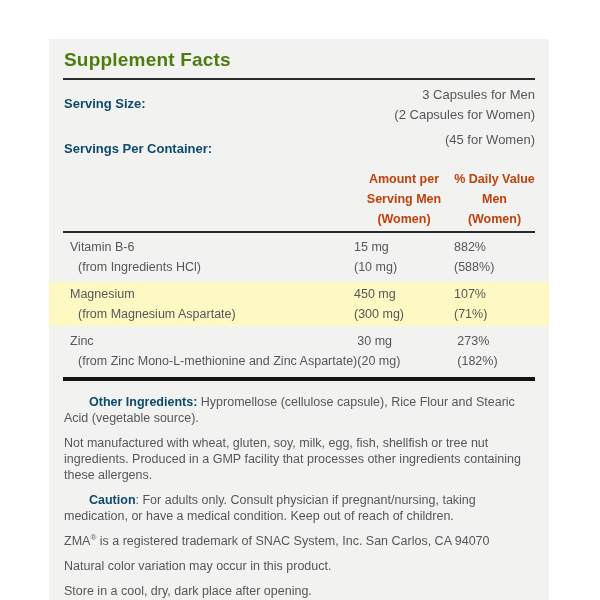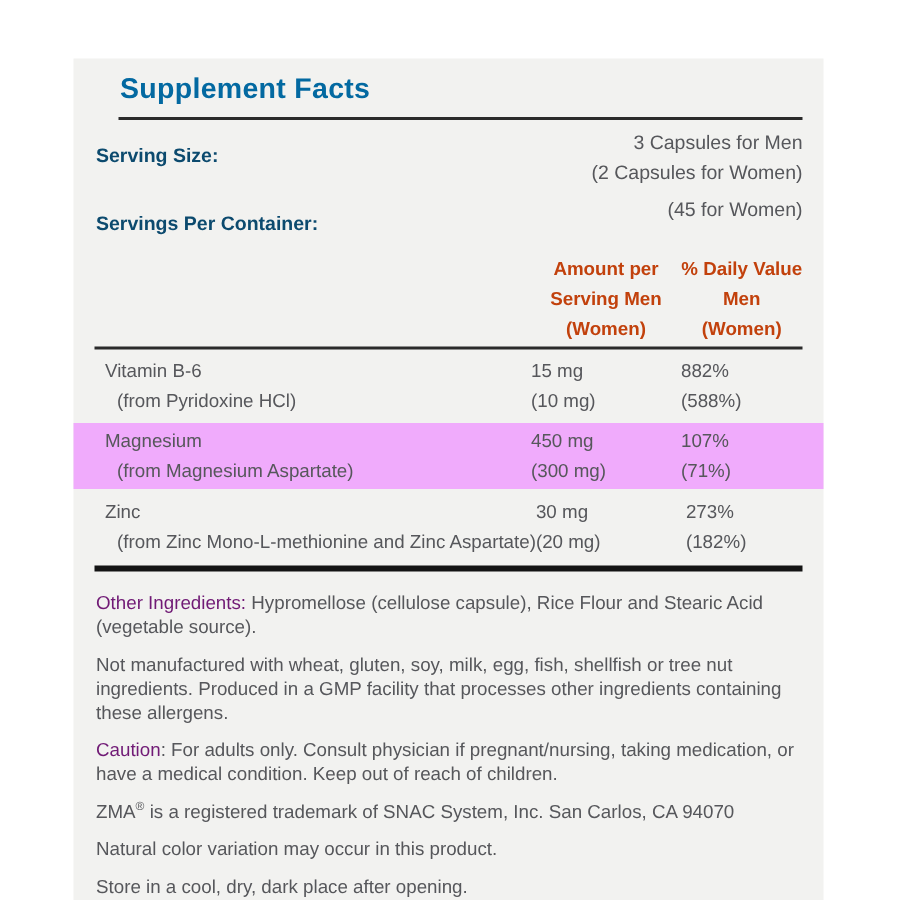--- a/index.html
+++ b/index.html
@@ -14,25 +14,24 @@
   .panel {
     position: absolute;
     left: 49px; top: 39px;
     width: 500px; min-height: 521px;
     background: #f2f2f0;
     padding: 8px 14px 14px 14px;
   }
   .title {
     font-size: 19px;
     font-weight: 700;
-    color: #0369a1;
+    color: #4d7c0f;
     letter-spacing: 0.2px;
     padding: 2px 0 7px 1px;
     border-bottom: 2px solid #2b2b2b;
-    margin-left: 16px;
   }
   .grid {
     display: grid;
     grid-template-columns: 1fr 100px 81px;
     align-items: start;
   }
   .serving-row { margin-top: 5px; }
   .serving-row .slabel {
     font-weight: 700;
     color: #0c4a6e;
@@ -53,33 +52,33 @@
     font-size: 12.5px;
     line-height: 20px;
     text-align: center;
     white-space: nowrap;
   }
   .trow { padding: 4px 0; font-size: 12.5px; line-height: 20px; }
   .trow .name-cell { padding-left: 7px; }
   .trow .source-line { padding-left: 8px; white-space: nowrap; }
   .trow .num { text-align: left; }
   .trow.highlight {
-    background: #f0abfc;
+    background: #fef9c3;
     margin: 1px -14px;
     padding: 2px 14px;
   }
   .thick-rule { height: 4px; background: #141414; margin-top: 2px; }
   .notes { margin-top: 13px; padding-left: 1px; }
   .notes p {
     font-size: 12.5px;
     line-height: 16px;
     margin-bottom: 9px;
     color: #56575b;
   }
-  .notes .lead { font-weight: 400; color: #701a75; }
+  .notes .lead { font-weight: 700; color: #0c4a6e; margin-left: 25px; }
   sup { font-size: 8px; vertical-align: super; line-height: 0; }
 </style>
 </head>
 <body>
 
 <div class="panel">
 
   <div class="title">Supplement Facts</div>
 
   <div class="grid serving-row">
@@ -107,21 +106,21 @@
     <div class="th">
       <div>% Daily Value</div>
       <div>Men</div>
       <div>(Women)</div>
     </div>
   </div>
 
   <div class="grid trow">
     <div class="name-cell">
       <div>Vitamin B-6</div>
-      <div class="source-line">(from Pyridoxine HCl)</div>
+      <div class="source-line">(from Ingredients HCl)</div>
     </div>
     <div class="num">
       <div>15 mg</div>
       <div>(10 mg)</div>
     </div>
     <div class="num">
       <div>882%</div>
       <div>(588%)</div>
     </div>
   </div>

